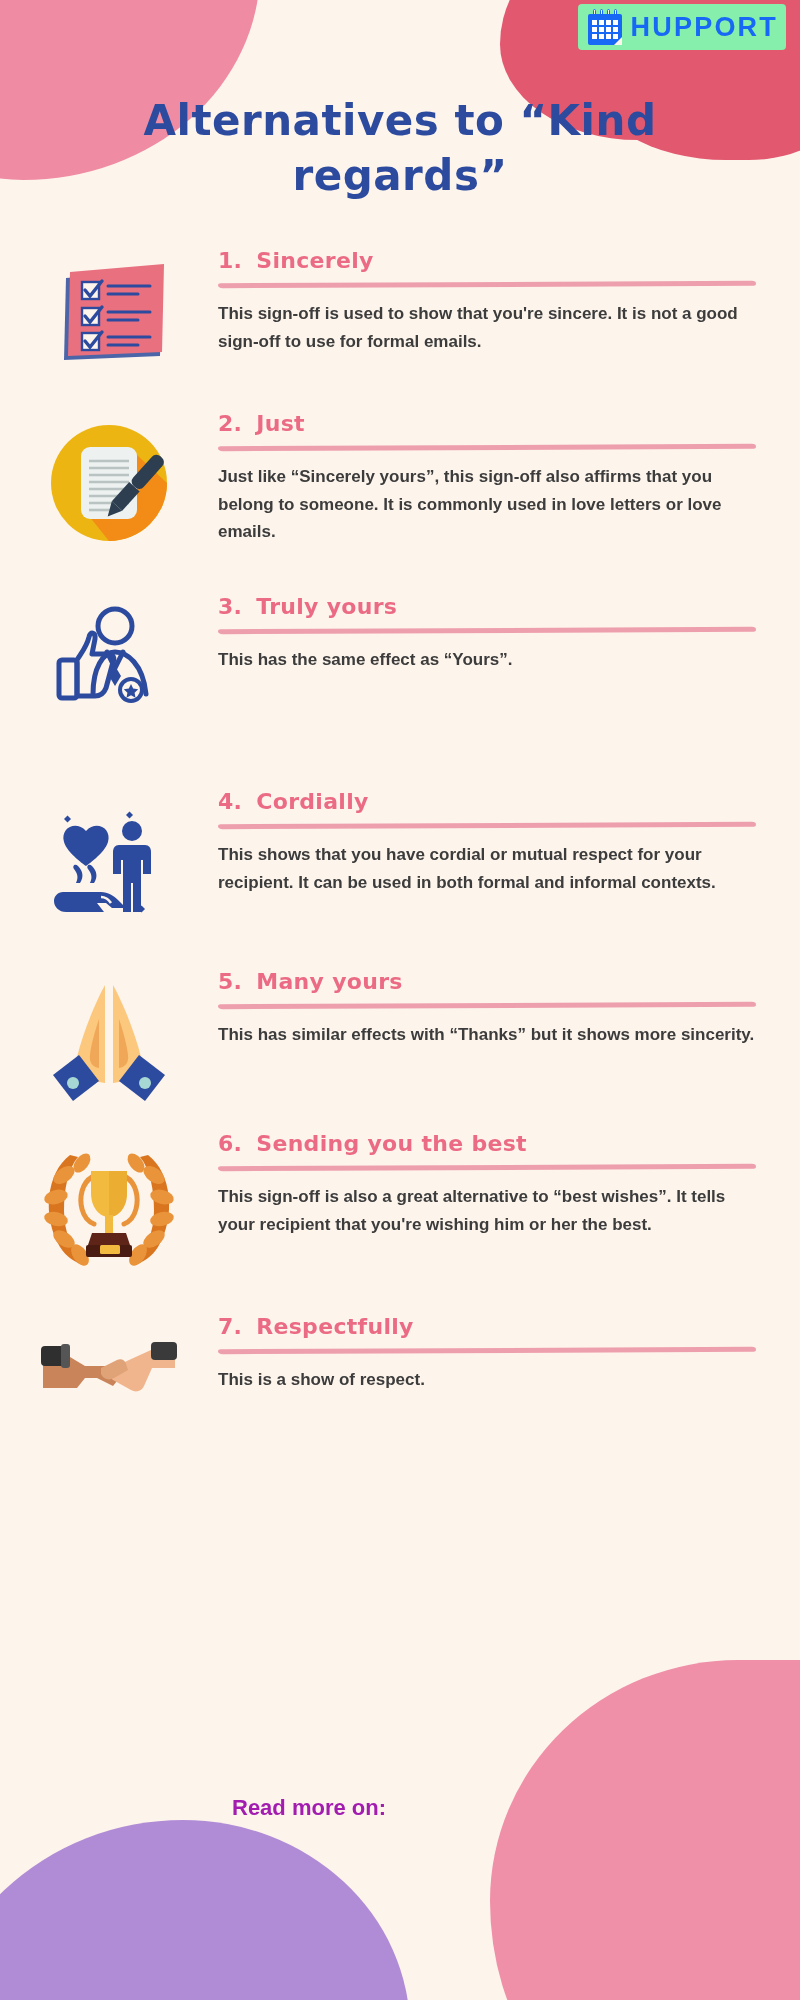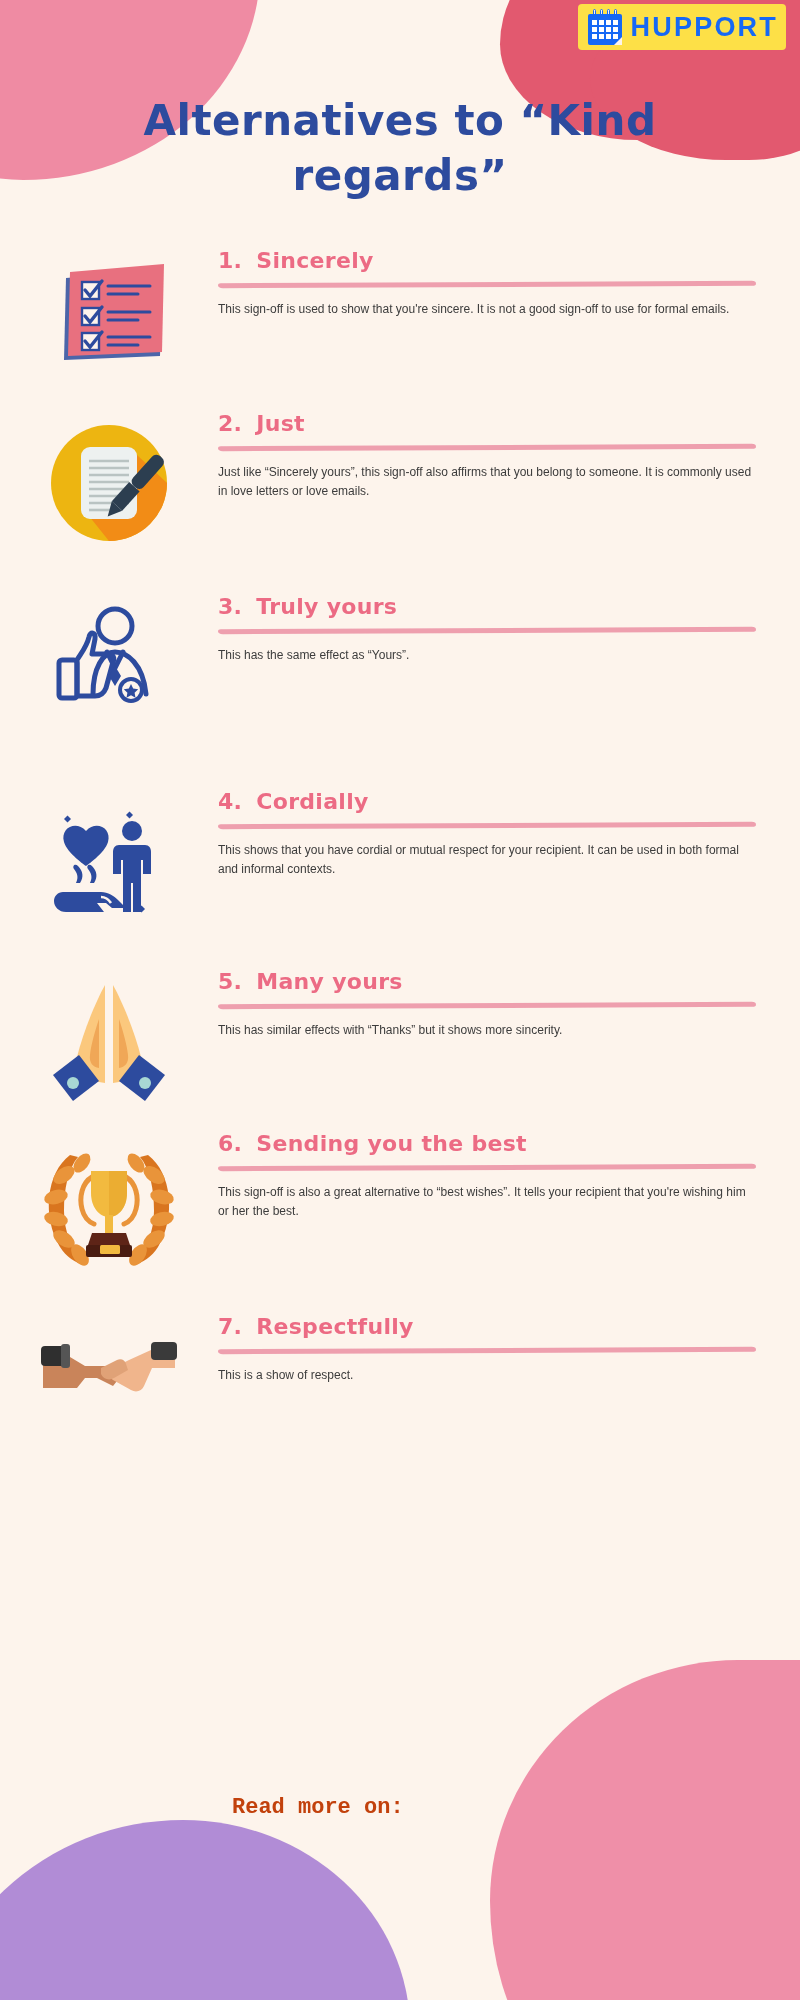--- a/index.html
+++ b/index.html
@@ -42,21 +42,21 @@
     left:-70px; bottom:-150px;
     width:480px; height:330px;
     background:#b18cd6;
     border-radius:58% 52% 0 0 / 80% 70% 0 0;
   }
 
   
   #logo-bar {
     position:absolute; top:4px; right:14px;
     display:flex; align-items:center; gap:9px;
-    background:#fde047; padding:5px 8px 5px 10px;
+    background:#86efac; padding:5px 8px 5px 10px;
     border-radius:4px; z-index:6;
   }
   #logo-mark { width:34px; height:36px; position:relative; }
   #logo-mark .body {
     position:absolute; left:0; top:5px; width:34px; height:31px;
     background:#1668f5; border-radius:2px;
   }
   #logo-mark .ring {
     position:absolute; top:0; width:3px; height:9px;
     border:1.6px solid #1668f5; border-radius:2px; background:#fdf4ec;
@@ -112,28 +112,28 @@
   .tip-rule {
     height:5px; margin-top:9px; width:100%;
     background:#eb8fa3;
     border-radius:4px 6px 5px 7px / 3px 4px 3px 4px;
     opacity:.85;
     transform:rotate(-0.25deg);
   }
   .tip-body {
     margin-top:13px;
     color:#3c3c3c;
-    font-size:12px; line-height:1.62;
+    font-size:17px; line-height:1.62;font-weight:bold;
   }
 
   
   #footer { position:absolute; left:0; top:1795px; width:100%; z-index:5; padding-left:232px; }
   #footer-label {
-    color:#c2410c; font-size:22px; font-weight:bold;
-    font-family:Liberation Mono, monospace;
+    color:#a21caf; font-size:22px; font-weight:bold;
+    font-family:Liberation Sans, sans-serif;
   }
   #footer-url { margin-top:20px; color:#3c3c3c; font-size:17px; }
 
   
   .ico { display:block; }
 </style>
 </head>
 <body>
 
 <div class="blob" id="blob-top-left"></div>

